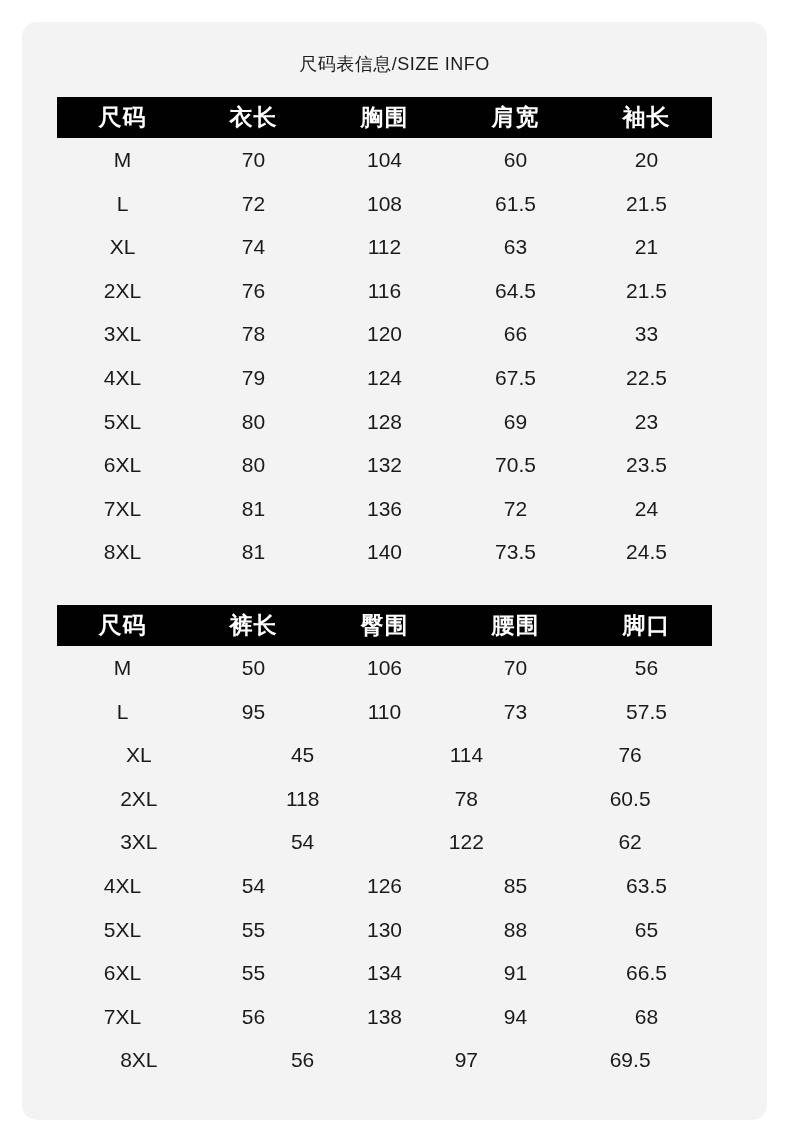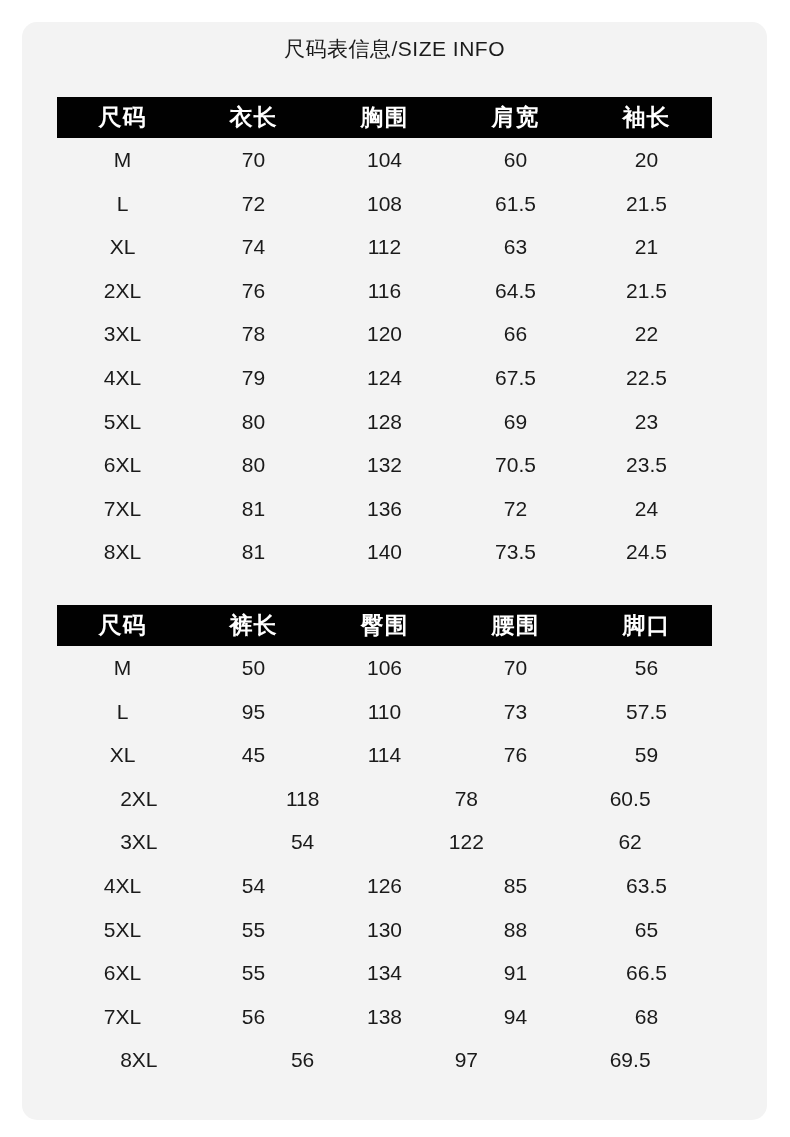--- a/index.html
+++ b/index.html
@@ -21,24 +21,24 @@
     width: 745px;
     height: 1098px;
     background: #f3f3f3;
     border-radius: 15px;
     box-sizing: border-box;
   }
 
   .card-title {
     position: absolute;
     left: 0;
-    top: 12px;
+    top: 27px;
     width: 100%;
     text-align: center;
-    font-size: 21px;
+    font-size: 18px;
     color: #1b1b1b;
     letter-spacing: 0.5px;
     font-weight: 400;
     line-height: 30px;
   }
 
   .size-table {
     position: absolute;
     left: 35px;
     width: 655px;
@@ -123,21 +123,21 @@
         <div class="cell">76</div>
         <div class="cell">116</div>
         <div class="cell">64.5</div>
         <div class="cell">21.5</div>
       </div>
       <div class="table-row">
         <div class="cell size-cell">3XL</div>
         <div class="cell">78</div>
         <div class="cell">120</div>
         <div class="cell">66</div>
-        <div class="cell">22</div>
+        <div class="cell">33</div>
       </div>
       <div class="table-row">
         <div class="cell size-cell">4XL</div>
         <div class="cell">79</div>
         <div class="cell">124</div>
         <div class="cell">67.5</div>
         <div class="cell">22.5</div>
       </div>
       <div class="table-row">
         <div class="cell size-cell">5XL</div>
@@ -191,21 +191,20 @@
         <div class="cell">95</div>
         <div class="cell">110</div>
         <div class="cell">73</div>
         <div class="cell">57.5</div>
       </div>
       <div class="table-row">
         <div class="cell size-cell">XL</div>
         <div class="cell">45</div>
         <div class="cell">114</div>
         <div class="cell">76</div>
-        <div class="cell">59</div>
       </div>
       <div class="table-row">
         <div class="cell size-cell">2XL</div>
         <div class="cell">118</div>
         <div class="cell">78</div>
         <div class="cell">60.5</div>
       </div>
       <div class="table-row">
         <div class="cell size-cell">3XL</div>
         <div class="cell">54</div>

